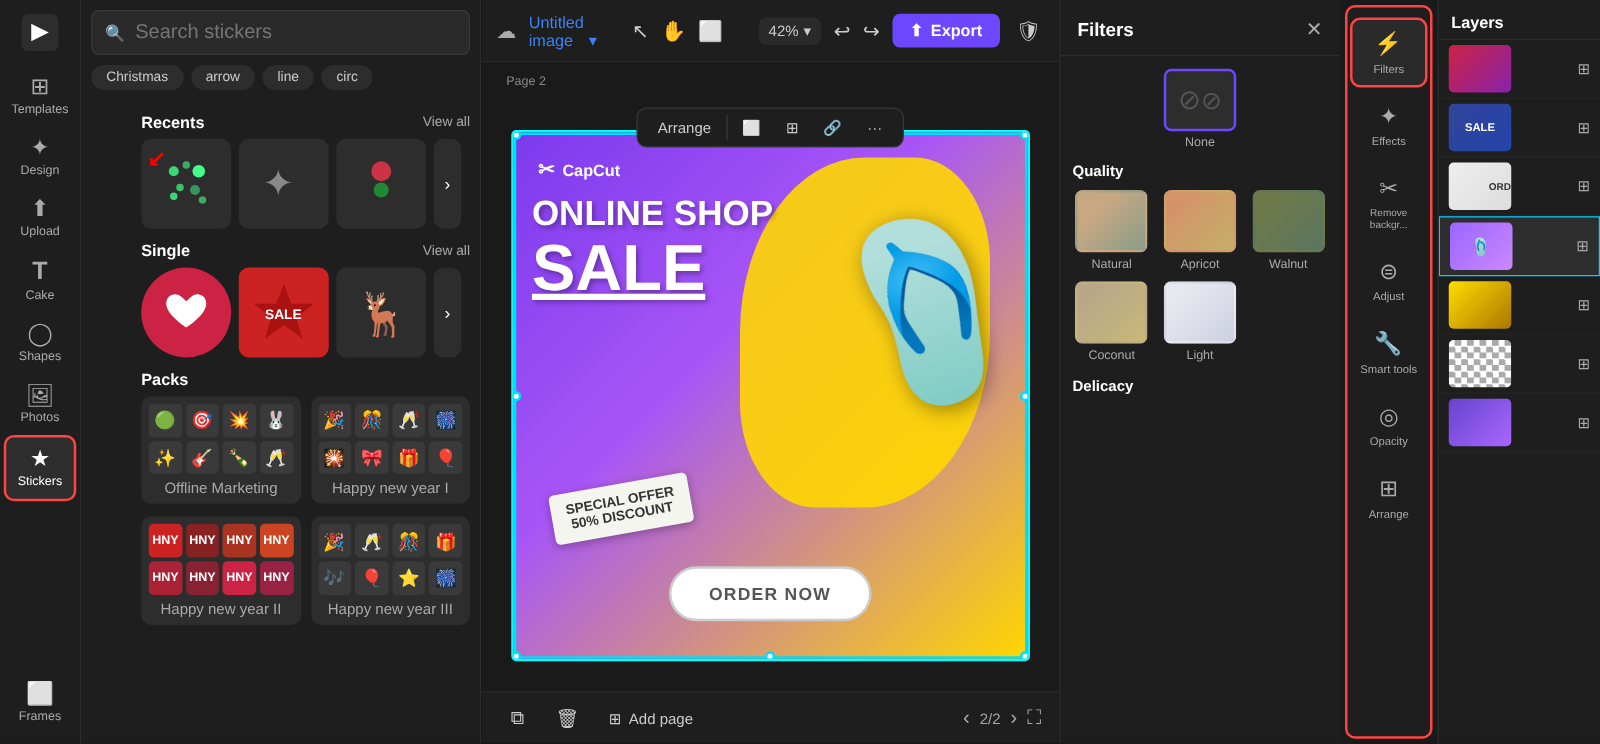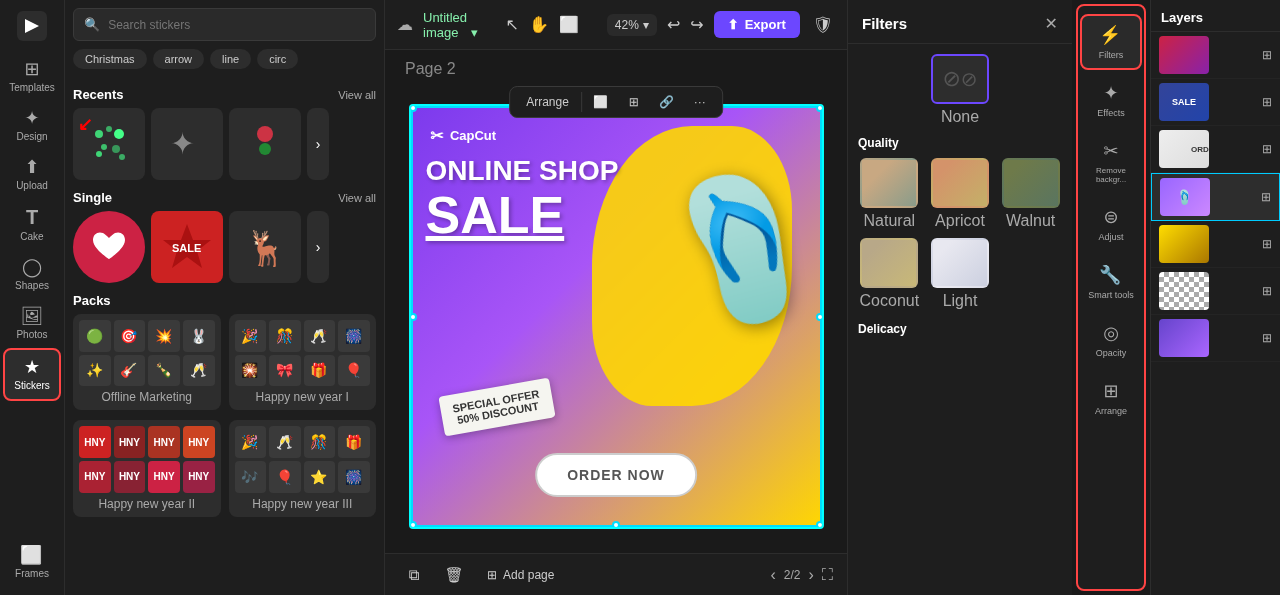--- a/index.html
+++ b/index.html
@@ -53,38 +53,38 @@
       border-radius: 6px;
       margin: 8px;
       border: 1px solid #3a3a3a;
     }
     .search-bar input {
       background: none;
       border: none;
       color: #ccc;
       outline: none;
       width: 100%;
-      font-size: 12px;
+      font-size: 16px;
     }
     .tags {
       display: flex;
       gap: 6px;
       padding: 0 8px 8px;
       overflow: hidden;
     }
     .tag {
       background: #2d2d2d;
       border-radius: 20px;
       padding: 4px 12px;
       font-size: 11px;
       color: #ccc;
       white-space: nowrap;
       cursor: pointer;
     }
-    .panel-content { overflow-y: auto; flex: 1; padding: 0 8px; }
+    .panel-content { overflow-y: auto; flex: 1; padding: 0 8px; margin-left: 40px; }
     .section-header {
       display: flex;
       justify-content: space-between;
       align-items: center;
       margin: 10px 0 6px;
     }
     .section-title { font-size: 13px; font-weight: 600; color: #fff; }
     .view-all { color: #aaa; font-size: 11px; cursor: pointer; }
     .sticker-grid {
       display: flex;
@@ -166,21 +166,21 @@
     .top-toolbar {
       height: 50px;
       background: #1e1e1e;
       border-bottom: 1px solid #2d2d2d;
       display: flex;
       align-items: center;
       padding: 0 12px;
       gap: 10px;
     }
     .cloud-icon { color: #aaa; font-size: 16px; }
-    .doc-title { color: #86efac; font-size: 13px; font-weight: 500; display: flex; align-items: flex-end; gap: 4px; }
+    .doc-title { color: #3b82f6; font-size: 13px; font-weight: 500; display: flex; align-items: flex-end; gap: 4px; }
     .toolbar-divider { width: 1px; height: 24px; background: #3a3a3a; margin: 0 4px; }
     .toolbar-btn {
       width: 30px;
       height: 30px;
       display: flex;
       align-items: center;
       justify-content: center;
       border-radius: 6px;
       cursor: pointer;
       color: #ccc;
@@ -219,21 +219,21 @@
       background: #1a1a1a;
       display: flex;
       align-items: center;
       justify-content: center;
     }
     .page-label {
       position: absolute;
       top: 10px;
       left: 20px;
       color: #888;
-      font-size: 16px;
+      font-size: 10px;
     }
     .canvas-toolbar {
       position: absolute;
       top: 36px;
       left: 50%;
       transform: translateX(-50%);
       background: #1e1e1e;
       border: 1px solid #3a3a3a;
       border-radius: 8px;
       display: flex;
@@ -432,21 +432,21 @@
       border-radius: 6px;
       overflow: hidden;
       border: 2px solid transparent;
     }
     .filter-thumb.none-thumb {
       background: #2d2d2d;
       display: flex;
       align-items: center;
       justify-content: center;
     }
-    .filter-label { font-size: 16px; color: #aaa; }
+    .filter-label { font-size: 10px; color: #aaa; }
     
     .ft-none { background: #2d2d2d; display: flex; align-items: center; justify-content: center; }
     .ft-none::after { content: '⊘'; font-size: 20px; color: #555; }
     .ft-natural { background: linear-gradient(135deg, #c8a882 30%, #8a9c8a 100%); }
     .ft-apricot { background: linear-gradient(135deg, #d4936a 20%, #c4b068 100%); }
     .ft-walnut { background: linear-gradient(135deg, #6e7a4a 20%, #5a7560 100%); }
     .ft-coconut { background: linear-gradient(135deg, #b8a888 20%, #c8b878 100%); }
     .ft-light { background: linear-gradient(135deg, #e8e8f0 20%, #ccd0e0 100%); }
 
     

